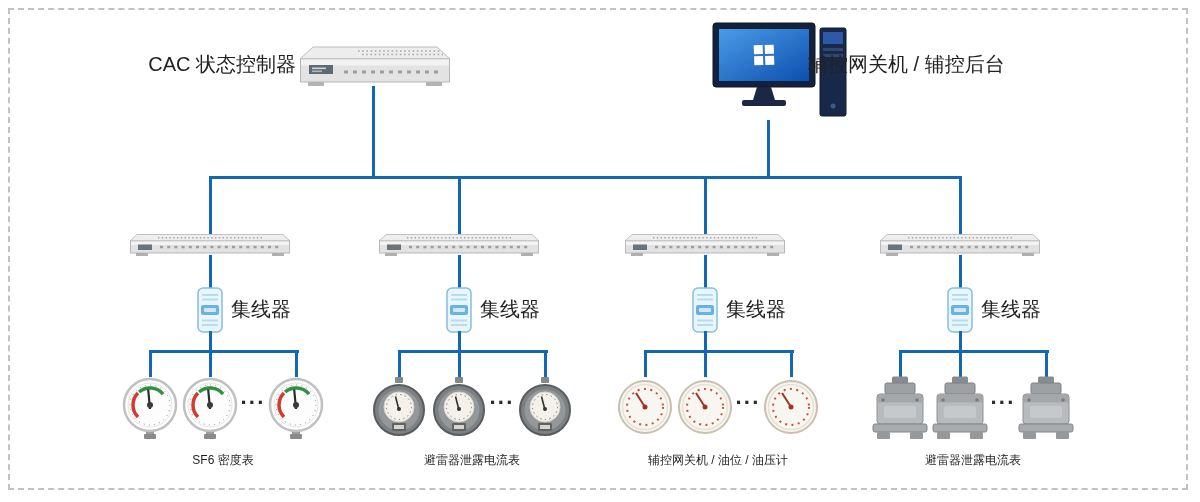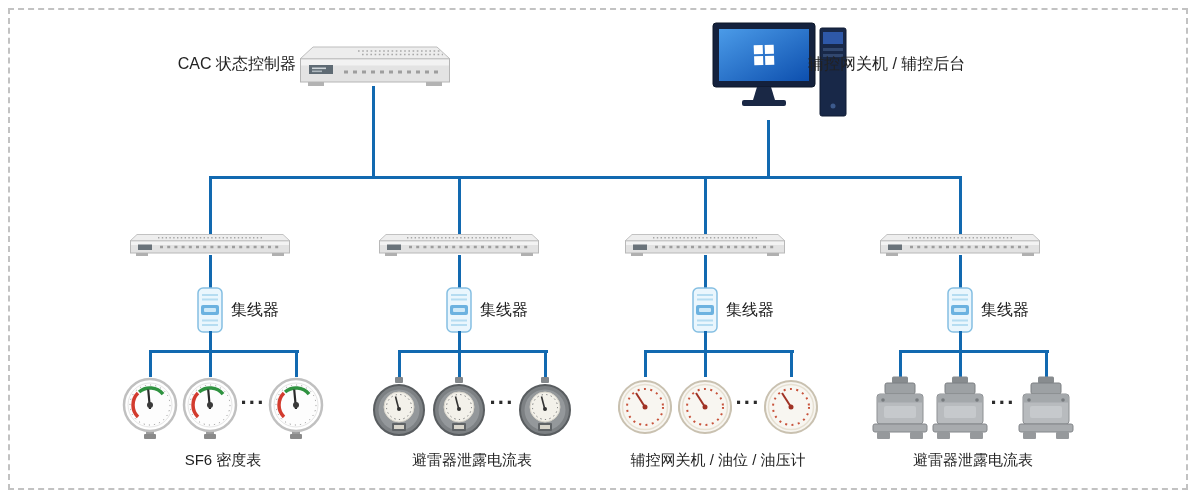--- a/index.html
+++ b/index.html
@@ -1,21 +1,21 @@
 <!DOCTYPE html>
 <html><head>
 <meta charset="utf-8">
 <style>
   html,body{margin:0;padding:0;background:#fff;}
   .stage{position:relative;width:1200px;height:502px;background:#ffffff;overflow:hidden;
          font-family:"Liberation Sans","DejaVu Sans",sans-serif;}
   .frame{position:absolute;left:8px;top:8px;width:1180px;height:482px;
          border:2px dashed #c2c2c2;box-sizing:border-box;}
   .line{position:absolute;background:#1269b0;}
-  .label{position:absolute;color:#222;font-size:16px;line-height:20px;white-space:nowrap;}
+  .label{position:absolute;color:#222;font-size:20px;line-height:20px;white-space:nowrap;}
   .ctrl-label{left:116px;top:54px;width:180px;text-align:right;}
   .comp-label{left:808px;top:54px;}
   .v-server{left:372px;top:86px;width:3px;height:92px;}
   .v-computer{left:767px;top:120px;width:3px;height:58px;}
   .bus{left:209px;top:176px;width:753px;height:3px;}
   .server-box{position:absolute;left:300px;top:42px;width:150px;height:46px;}
   .computer-box{position:absolute;left:712px;top:22px;width:135px;height:100px;}
   .branch{position:absolute;left:0;top:0;}
   .b-vdrop1{left:calc(var(--cx) - 1px);top:176px;width:3px;height:59px;}
   .b-rack{position:absolute;left:calc(var(--cx) - 80px);top:233px;width:160px;height:24px;}
@@ -29,21 +29,21 @@
   .dd2{left:calc(var(--cx) - 1px);}
   .dd3{left:calc(var(--cx) + 85px);}
   .b-dev{position:absolute;top:376px;width:56px;height:64px;}
   .dv1{left:calc(var(--cx) - 88px);}
   .dv2{left:calc(var(--cx) - 28px);}
   .dv3{left:calc(var(--cx) + 58px);}
   .dots{position:absolute;color:#2b2b2b;font-size:22px;font-weight:bold;letter-spacing:1px;
         text-align:center;line-height:22px;}
   .b-dots{left:calc(var(--cx) + 28px);top:392px;width:30px;}
   .b-glabel{left:calc(var(--cx) - 137px);top:450px;width:300px;text-align:center;
-            font-size:15px;color:#1f1f1f;}
+            font-size:12px;color:#1f1f1f;}
   .fit{width:100%;height:100%;display:block;}
 </style>
 </head>
 <body>
 
 <svg width="0" height="0" style="position:absolute" aria-hidden="true">
   <defs>
     <linearGradient id="gscr" x1="0" y1="0" x2="1" y2="1">
       <stop offset="0" stop-color="#4b9be8"></stop>
         <stop offset="1" stop-color="#0d4fae"></stop>

